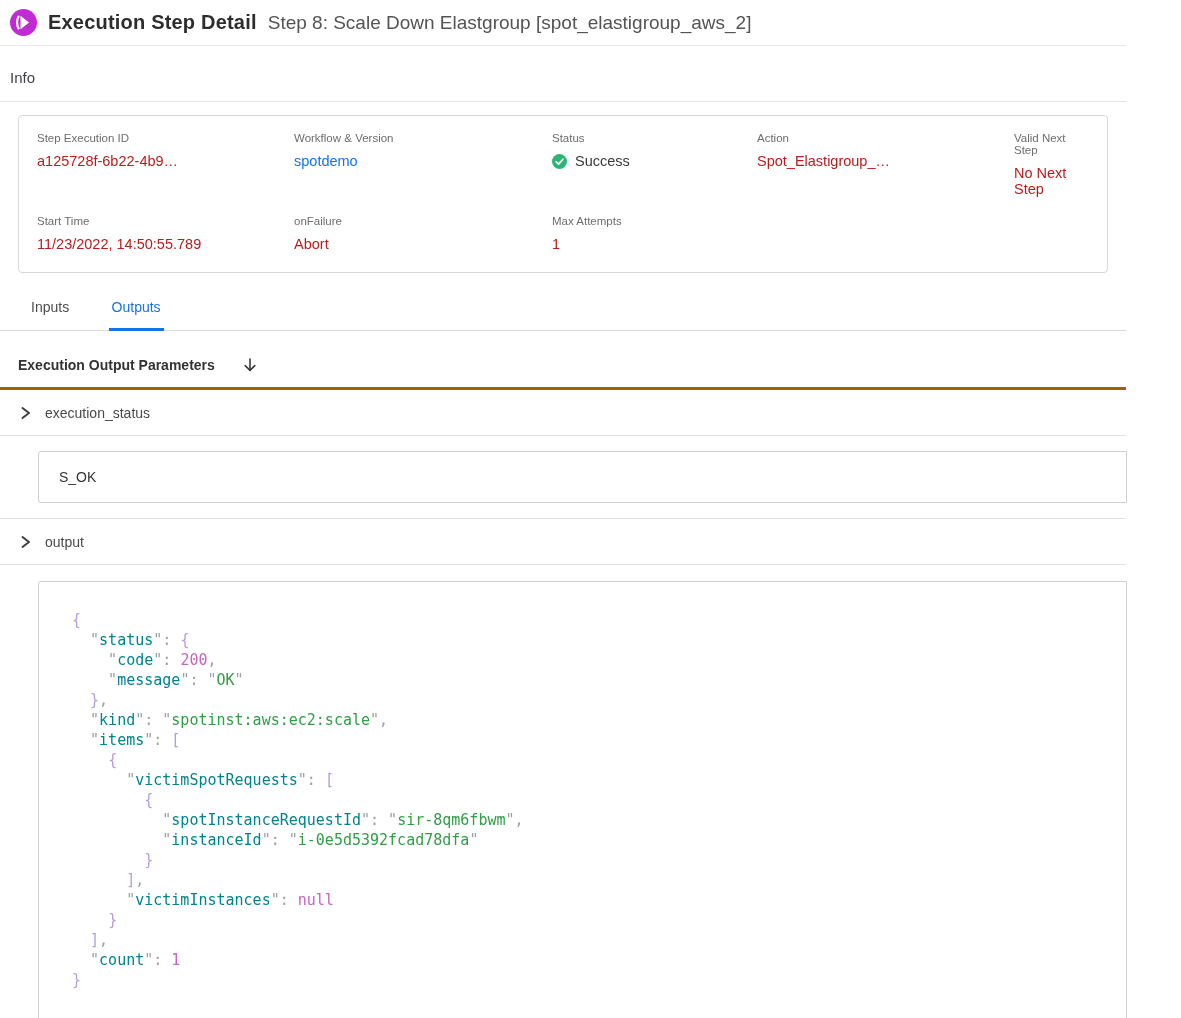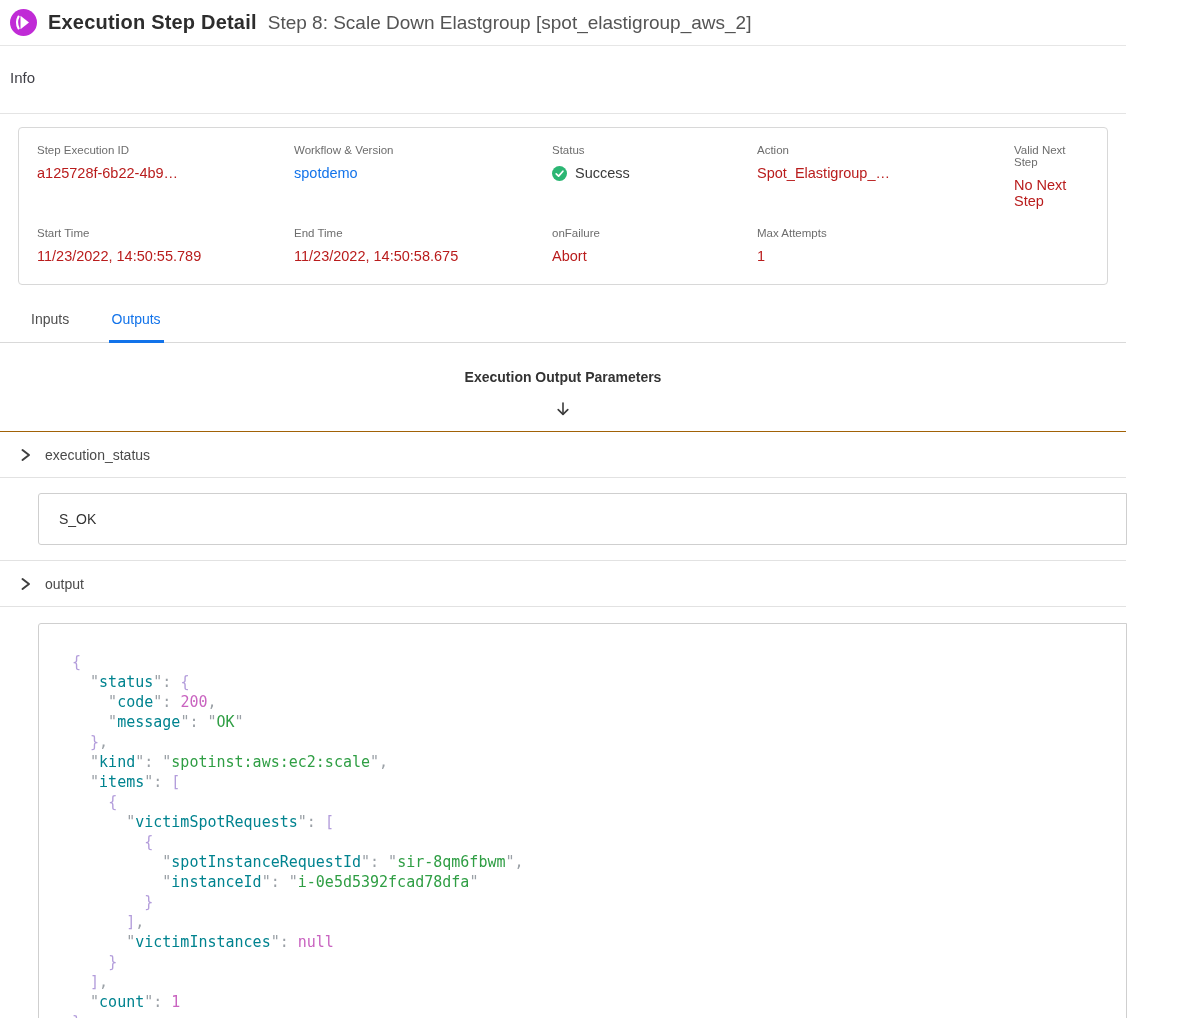--- a/index.html
+++ b/index.html
@@ -16,21 +16,21 @@
     display: flex; align-items: center; gap: 11px;
     padding: 9px 12px 9px 10px;
     border-bottom: 1px solid #e6e6e6;
   }
   .logo { width: 27px; height: 27px; display: inline-flex; flex: 0 0 auto; }
   .topbar h1 { font-size: 20px; font-weight: 700; color: #2d2d2d; letter-spacing: .2px; }
   .subtitle { font-size: 19px; font-weight: 400; color: #545454; }
 
   
   .info-label {
-    padding: 23px 10px 27px;
+    padding: 23px 10px 15px;
     font-size: 15px; color: #3f3f46;
     border-bottom: 1px solid #e4e4e4;
   }
   .card {
     margin: 13px 18px 0;
     border: 1px solid #d8d8d8; border-radius: 4px;
     padding: 16px 18px 20px;
     display: grid;
     grid-template-columns: 257px 258px 205px 257px 1fr;
     row-gap: 18px;
@@ -55,24 +55,23 @@
     margin-bottom: -1px;
     cursor: pointer;
   }
   .tab.active {
     color: var(--accent, #1273ea);
     border-bottom: 3px solid var(--accent, #1273ea);
   }
 
   
   .params-row {
-    display: flex; align-items: center; gap: 16px;
+    display: flex; align-items: center; gap: 27px;
     padding: 26px 18px 14px;
-    border-bottom: 1px solid #a16207;
-    flex-direction: column;
+    border-bottom: 3px solid #a16207;
   }
   .params-title { font-size: 14px; font-weight: 600; color: #333; }
   .dl { width: 16px; height: 16px; display: inline-flex; cursor: pointer; }
 
   
   .collapse-row {
     display: flex; align-items: center; gap: 13px;
     padding: 15px 18px 14px;
     border-bottom: 1px solid #e2e2e2;
     cursor: pointer;
@@ -149,24 +148,20 @@
     </div>
     <div class="field">
       <div class="f-label">Valid Next Step</div>
       <div class="f-value">No Next Step</div>
     </div>
     <div class="field">
       <div class="f-label">Start Time</div>
       <div class="f-value">11/23/2022, 14:50:55.789</div>
     </div>
     <div class="field">
-      <div class="f-label">End Time</div>
-      <div class="f-value">11/23/2022, 14:50:58.675</div>
-    </div>
-    <div class="field">
       <div class="f-label">onFailure</div>
       <div class="f-value">Abort</div>
     </div>
     <div class="field">
       <div class="f-label">Max Attempts</div>
       <div class="f-value">1</div>
     </div>
   </section>
 
   <nav class="tabs">

